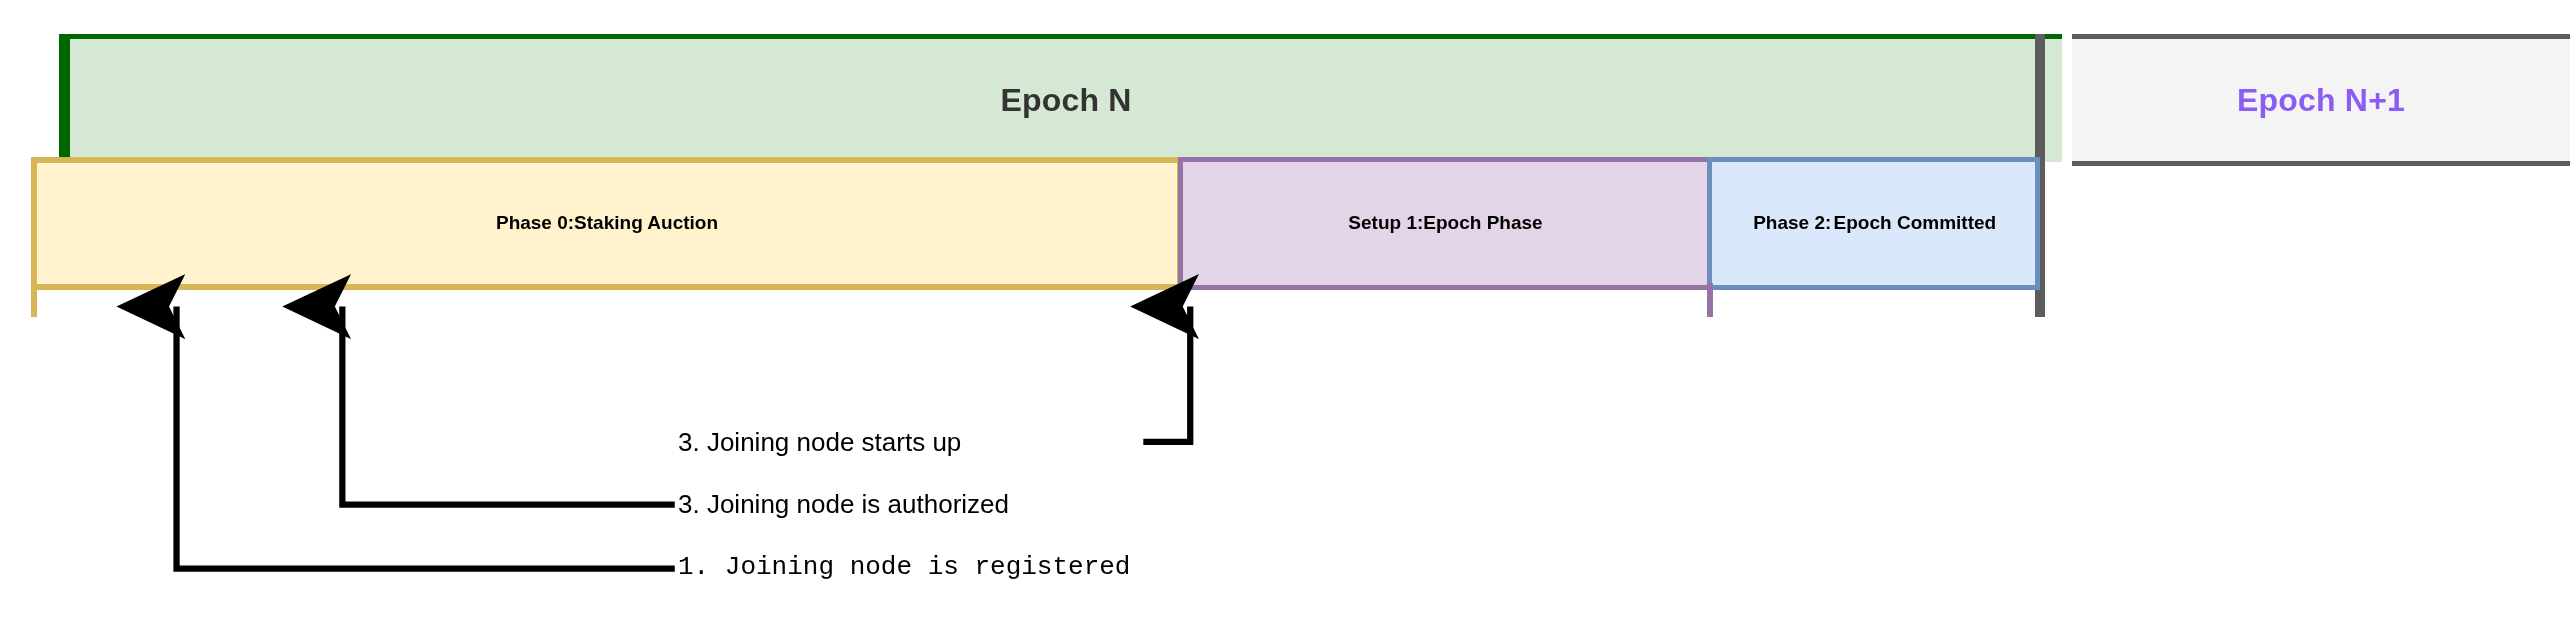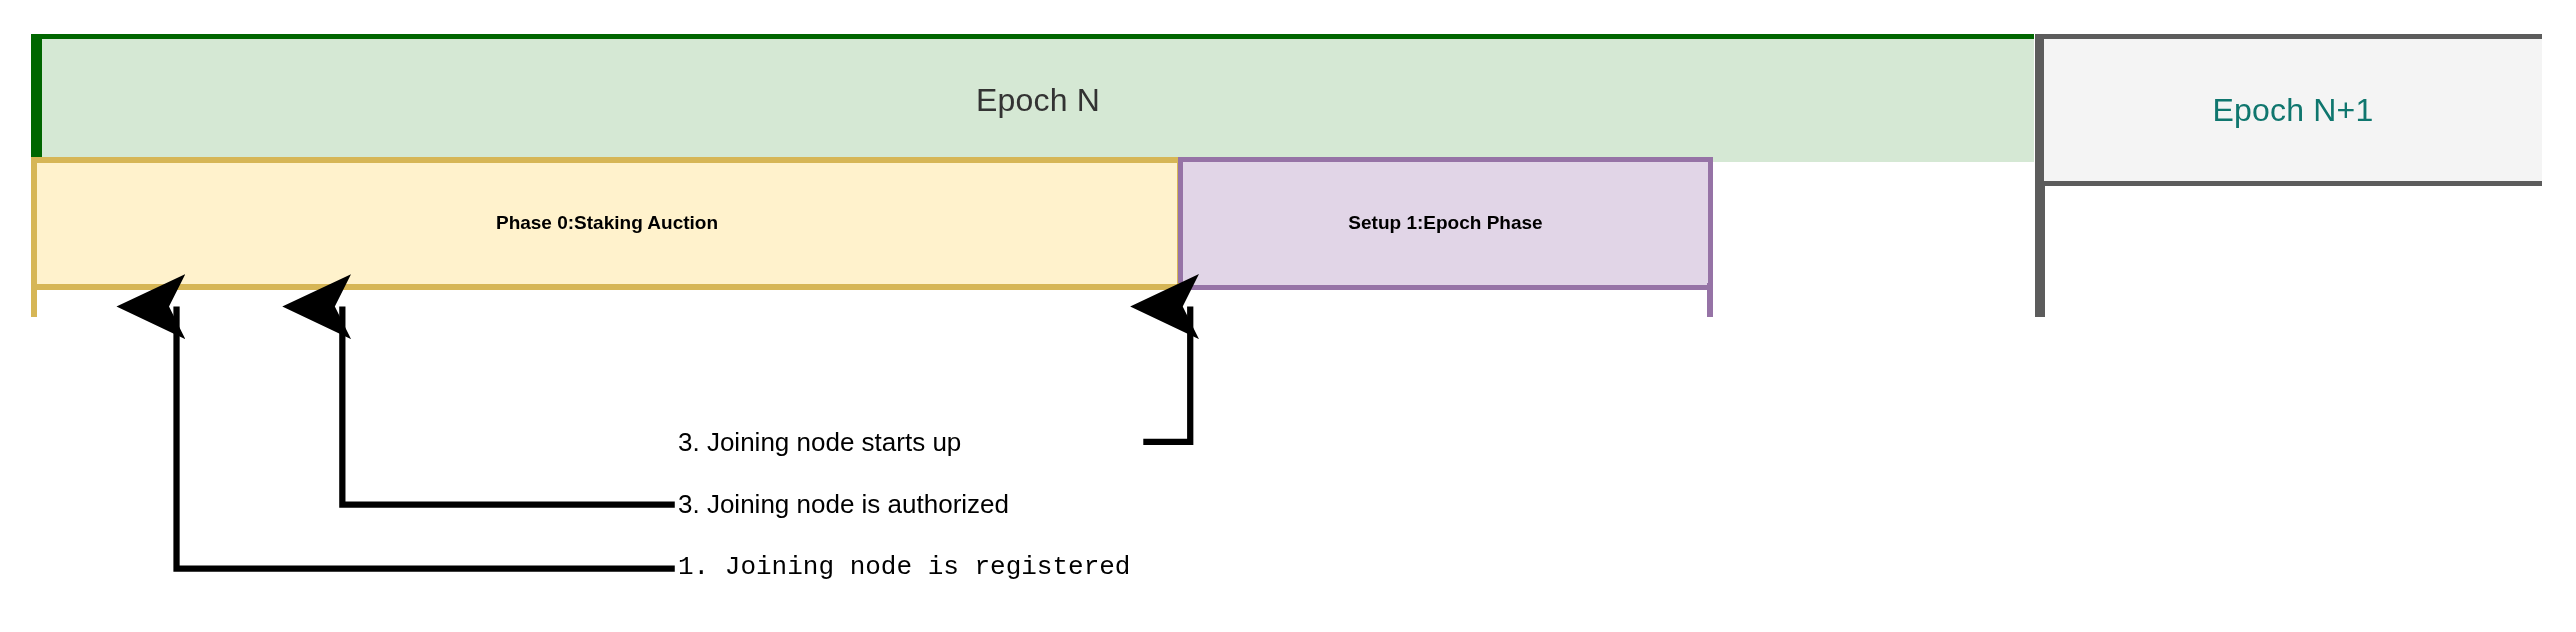--- a/index.html
+++ b/index.html
@@ -18,43 +18,44 @@
     overflow: hidden;
   }
 
   
   .epoch-box {
     position: absolute;
     box-sizing: border-box;
     display: flex;
     align-items: center;
     justify-content: center;
-    font-weight: normal;
+    font-weight: bold;
     letter-spacing: 0.2px;
+    margin-left: 28px;
   }
   #epoch-n {
     left: 31px;
     top: 34px;
     width: 2003px;
     height: 128px;
     background: #d5e8d4;
     border-top: 5.5px solid #006600;
     border-left: 11px solid #006600;
     color: #333333;
     font-size: 32px;
   }
   #epoch-n-plus-1 {
     left: 2044px;
     top: 34px;
     width: 498px;
-    height: 152px;
+    height: 132px;
     background: #f4f4f4;
     border-top: 5.5px solid #5c5c5c;
     border-bottom: 5.5px solid #5c5c5c;
-    color: #0f766e;
+    color: #8b5cf6;
     font-size: 32px;
     align-items: center;
   }
   #epoch-divider {
     position: absolute;
     left: 2035px;
     top: 34px;
     width: 10.2px;
     height: 283px;
     background: #5c5c5c;
@@ -152,20 +153,24 @@
   <div class="phase-box" id="phase-0">
     <span class="phase-line-1">Phase 0:</span>
     <span class="phase-line-2">Staking Auction</span>
   </div>
 
   <div class="phase-box" id="phase-1">
     <span class="phase-line-1">Setup 1:</span>
     <span class="phase-line-2">Epoch Phase</span>
   </div>
 
+  <div class="phase-box" id="phase-2">
+    <span class="phase-line-1">Phase 2:</span>
+    <span class="phase-line-2">Epoch Committed</span>
+  </div>
 
   <div class="phase-stub" id="stub-left"></div>
   <div class="phase-stub" id="stub-mid"></div>
   <div class="phase-stub" id="stub-purple"></div>
 
   <svg id="connectors" viewBox="0 0 3292 808">
     <defs>
       <marker id="arrowhead" markerWidth="11" markerHeight="11" refX="5.2" refY="9.6" orient="auto" markerUnits="strokeWidth">
         <path d="M5.2,0 L10.4,11 L5.2,8.4 L0,11 Z" fill="#000000"></path>
       </marker>

